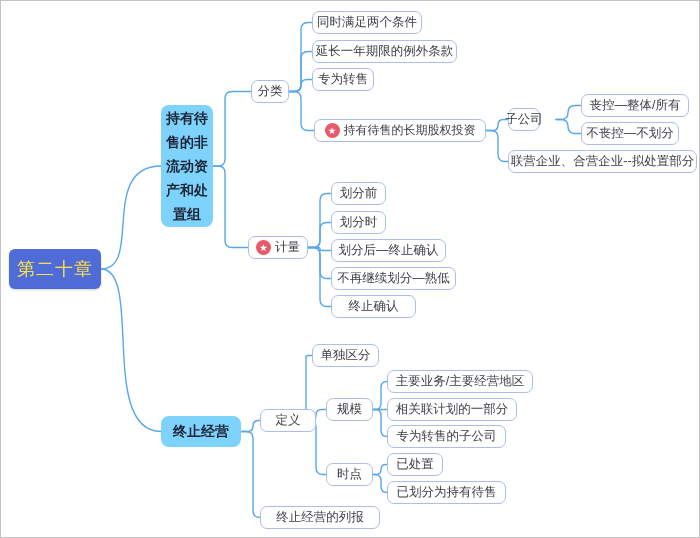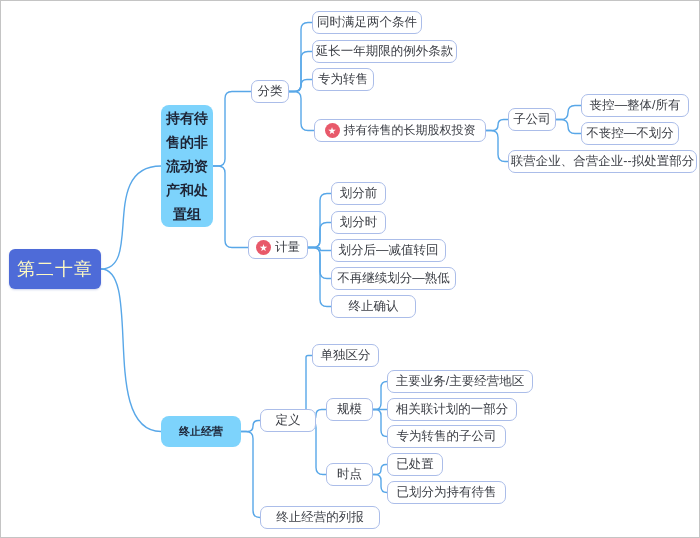--- a/index.html
+++ b/index.html
@@ -1,24 +1,24 @@
 <!DOCTYPE html>
 <html><head>
 <meta charset="utf-8">
 <style>
   html,body{margin:0;padding:0;background:#fff;font-family:"Liberation Sans","DejaVu Sans",sans-serif;}
   #canvas{position:relative;width:700px;height:538px;box-sizing:border-box;border:1px solid #c4c4c4;background:#fff;overflow:hidden;}
   #edges{position:absolute;left:0;top:0;width:700px;height:538px;}
   #edges path{fill:none;stroke:#58a7e8;stroke-width:1.4;stroke-linecap:round;}
   .node{position:absolute;box-sizing:border-box;display:flex;align-items:center;justify-content:center;white-space:nowrap;}
   .leaf{background:#fff;border:1.5px solid #abbde9;border-radius:7px;height:23px;font-size:12.5px;color:#3a3d44;padding:4px 4px;}
-  .root{background:#4e6bd8;border-radius:6px;color:#fef9c3;font-size:18px;letter-spacing:1px;box-shadow:0 1px 2px rgba(60,80,180,.25);text-align:right;}
+  .root{background:#4e6bd8;border-radius:6px;color:#fde047;font-size:18px;letter-spacing:1px;box-shadow:0 1px 2px rgba(60,80,180,.25);text-align:right;}
   .topic{background:#7dd3fc;border-radius:8px;color:#1d2436;font-weight:bold;}
   .topic.wrap{white-space:normal;text-align:center;font-size:14px;line-height:24px;padding:0 2px;}
-  .topic.single{font-size:11px;}
+  .topic.single{font-size:14px;}
   .star{flex:none;width:15px;height:15px;border-radius:50%;background:#e8596a;color:#fff;font-size:9.5px;line-height:15px;text-align:center;display:inline-block;margin-right:4px;}
   .lbl{display:inline-block;}
 </style>
 </head>
 <body>
 
 <div id="canvas">
   <svg id="edges">
       <path d="M100,268 C142,268 98,165 160,165"></path>
       <path d="M212,165 L217,165 Q224,165 224,158 L224,97.5 Q224,90.5 231,90.5 L250,90.5"></path>
@@ -66,21 +66,21 @@
   <div class="node leaf" style="left:311px;top:39px;width:145px">
     <span class="lbl">延长一年期限的例外条款</span>
   </div>
   <div class="node leaf" style="left:311px;top:67px;width:62px">
     <span class="lbl">专为转售</span>
   </div>
   <div class="node leaf" style="left:313px;top:118px;width:172px;font-size:12px">
     <span class="star">★</span>
     <span class="lbl">持有待售的长期股权投资</span>
   </div>
-  <div class="node leaf" style="left:507px;top:107px;width:48px">
+  <div class="node leaf" style="left:507px;top:107px;width:32px">
     <span class="lbl">子公司</span>
   </div>
   <div class="node leaf" style="left:580px;top:93px;width:108px">
     <span class="lbl">丧控—整体/所有</span>
   </div>
   <div class="node leaf" style="left:580px;top:121px;width:98px">
     <span class="lbl">不丧控—不划分</span>
   </div>
   <div class="node leaf" style="left:507px;top:149px;width:189px">
     <span class="lbl">联营企业、合营企业--拟处置部分</span>
@@ -90,21 +90,21 @@
     <span class="star">★</span>
     <span class="lbl">计量</span>
   </div>
   <div class="node leaf" style="left:330px;top:181px;width:55px">
     <span class="lbl">划分前</span>
   </div>
   <div class="node leaf" style="left:330px;top:210px;width:55px">
     <span class="lbl">划分时</span>
   </div>
   <div class="node leaf" style="left:330px;top:238px;width:115px">
-    <span class="lbl">划分后—减值转回</span>
+    <span class="lbl">划分后—终止确认</span>
   </div>
   <div class="node leaf" style="left:330px;top:266px;width:125px">
     <span class="lbl">不再继续划分—熟低</span>
   </div>
   <div class="node leaf" style="left:330px;top:294px;width:85px">
     <span class="lbl">终止确认</span>
   </div>
 
   <div class="node topic single" style="left:160px;top:415px;width:80px;height:31px">
     <span class="lbl">终止经营</span>

